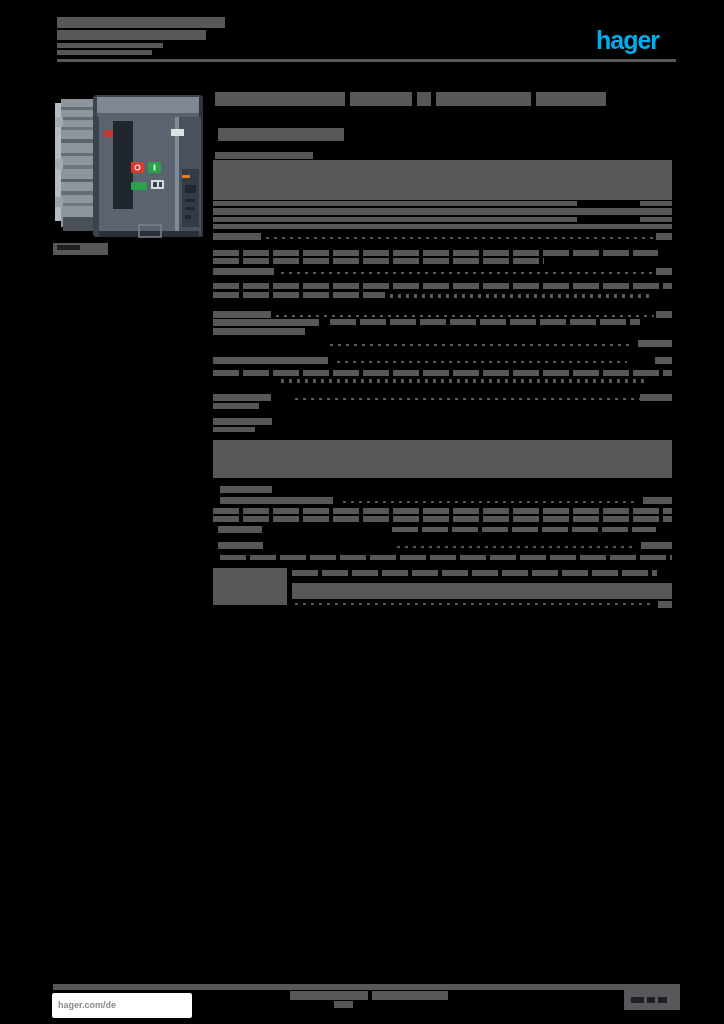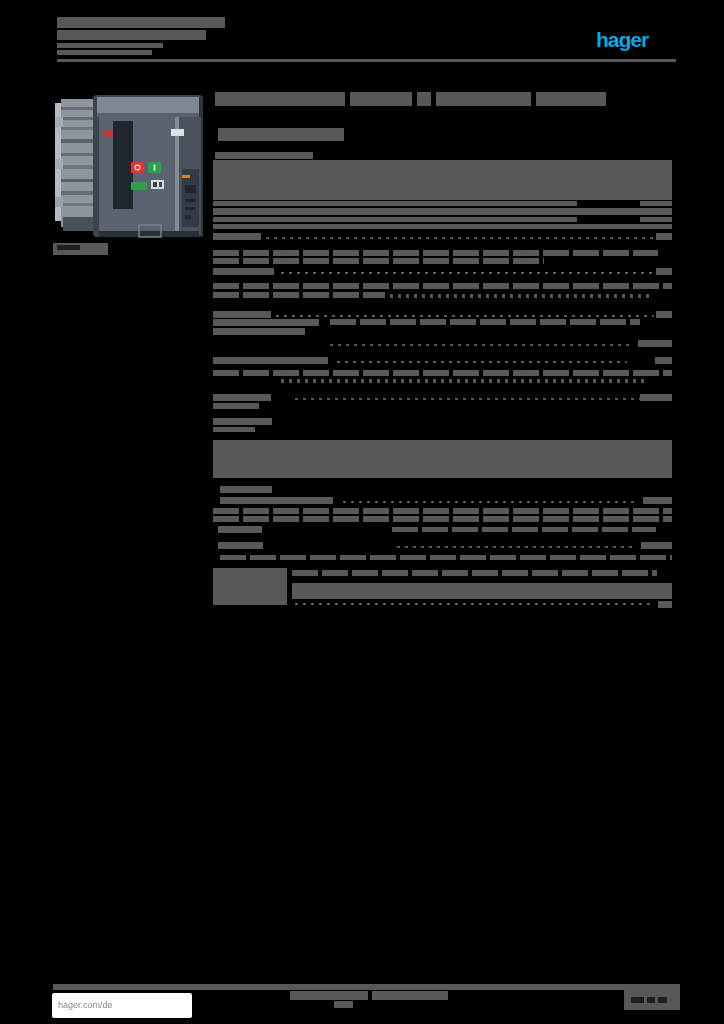--- a/index.html
+++ b/index.html
@@ -10,32 +10,33 @@
   }
   
   .bar{position:absolute;background:var(--bar-grey,#57585A);}
   .bar.k{background:var(--bar-dark,#1E2023);}
   .bar.w{background:repeating-linear-gradient(90deg,var(--bar-grey,#57585A) 0 26px,transparent 26px 30px);}
   .bar.d{background:repeating-linear-gradient(90deg,var(--bar-grey,#57585A) 0 3px,transparent 3px 8px);}
   
   .brand{
     position:absolute;left:596px;top:27px;width:80px;height:26px;
     color:var(--brand-blue,#00AEEF);
-    font-weight:bold;font-size:21px;line-height:26px;letter-spacing:-1px;
+    font-weight:bold;font-size:25px;line-height:26px;letter-spacing:-1px;
   }
   
   .product{position:absolute;left:55px;top:89px;width:150px;height:154px;}
   
   .site-box{
     position:absolute;left:52px;top:993px;width:140px;height:25px;
     background:var(--footer-box-bg,#fff);border-radius:2px;
   }
   .site-box span{
     display:block;padding-left:6px;line-height:25px;font-size:9px;
     color:var(--footer-link-grey,#8A8A8A);
+    font-weight:bold;
   }
 </style>
 </head>
 <body>
 
 <div class="page">
 
   <div class="brand">hager</div>
 
   <svg class="product" viewBox="0 0 150 154">

